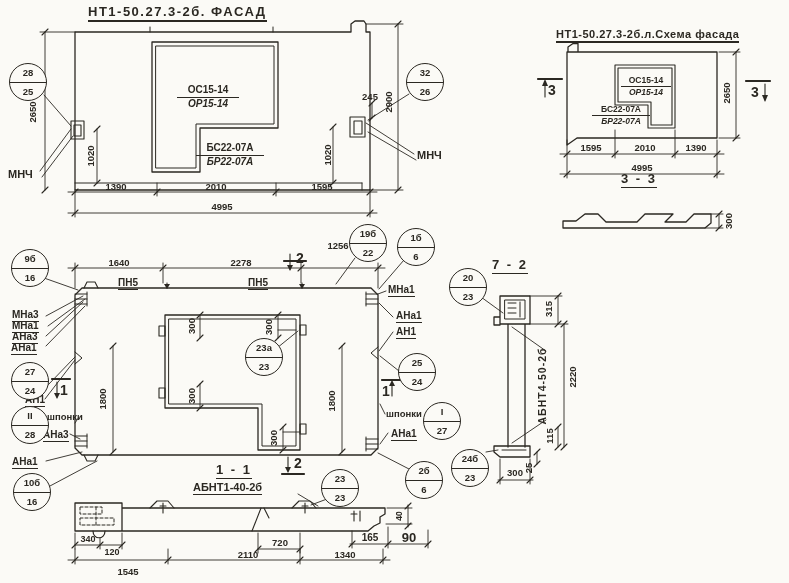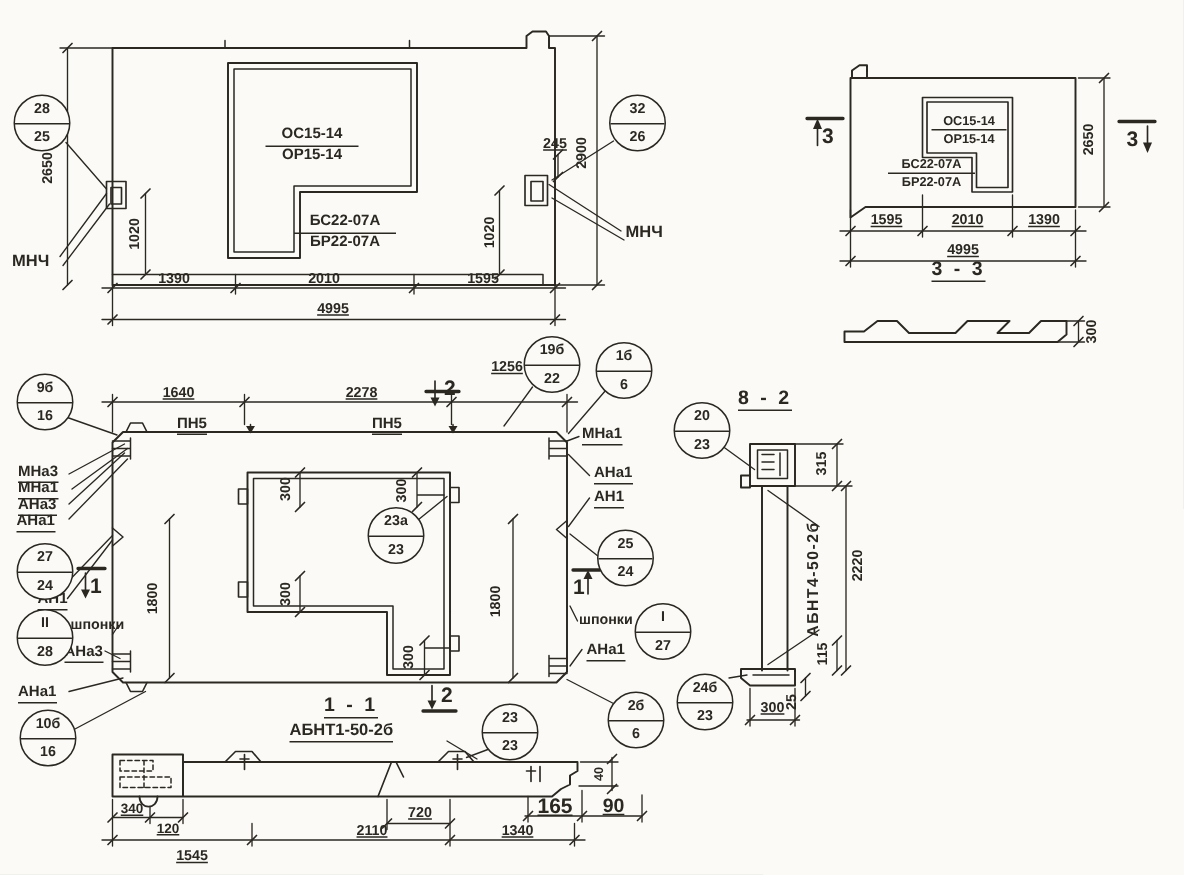--- a/index.html
+++ b/index.html
@@ -3,28 +3,28 @@
 <meta charset="utf-8">
 <style>
   html,body{margin:0;padding:0;background:#e8e8e4;}
   .stage{position:relative;width:789px;height:583px;background:#fbfaf6;overflow:hidden;
          font-family:"Liberation Sans",sans-serif;color:#2b2822;}
   svg.lines{position:absolute;left:0;top:0;z-index:1;}
   .txt{position:absolute;z-index:2;white-space:nowrap;font-weight:bold;}
   .title{font-size:13px;letter-spacing:1.5px;border-bottom:2px solid #2b2822;padding-bottom:1px;}
   .title.sm{font-size:11px;letter-spacing:0.5px;}
   .sec{font-size:13px;letter-spacing:2px;border-bottom:1.8px solid #2b2822;padding-bottom:1px;}
-  .hdim{transform:translate(-50%,-50%);font-size:9.5px;text-decoration:underline;}
+  .hdim{transform:translate(-50%,-50%);font-size:9.5px;}
   .vdim{transform:translate(-50%,-50%) rotate(-90deg);font-size:9.5px;}
   .lab{font-size:10px;border-bottom:1.4px solid #2b2822;padding-bottom:0.5px;}
   .lab.noul{border-bottom:none;}
   .mark{font-size:14px;}
   .frac{position:absolute;z-index:2;text-align:center;font-weight:bold;font-size:10px;line-height:1.25;}
   .frac .num{display:block;border-bottom:1.5px solid #2b2822;padding:0 2px;}
-  .frac .den{display:block;padding:0 2px;}
+  .frac .den{display:block;padding:0 2px;font-style:italic;}
   .frac.sm{font-size:8.5px;}
   .co{position:absolute;z-index:3;width:38px;height:38px;border:1.6px solid #2b2822;border-radius:50%;
       background:#fbfaf6;display:flex;flex-direction:column;box-sizing:border-box;}
   .co .t,.co .b{flex:1;display:flex;align-items:center;justify-content:center;
       font-size:9.5px;font-weight:bold;line-height:1;}
   .co .t{border-bottom:1.4px solid #2b2822;}
   .vlab{transform:translate(-50%,-50%) rotate(-90deg);font-size:10.5px;letter-spacing:1px;}
 </style>
 </head>
 <body>
@@ -116,40 +116,42 @@
     M350,544 H428 M352,531 V548 M388,527 V548 M428,530 V548
     M408,505 V527 M387,508 H412 M386,524 H412
     M68,560 H390 M75,549 V564 M168,549 V564 M300,549 V564 M383,549 V564"></path>
   <path stroke-width="1.1" d="M72,548 L78,542 M97,548 L103,542 M119,548 L125,542
     M255,552 L261,546 M297,552 L303,546 M349,547 L355,541 M385,547 L391,541 M425,547 L431,541
     M405,509 L411,503 M405,529 L411,523
     M72,563 L78,557 M165,563 L171,557 M297,563 L303,557 M380,563 L386,557"></path>
   <path stroke-width="0.9" d="M298,494 L318,506 M327,499 L311,505"></path>
 </svg>
 
+<span class="txt title" style="left:88px;top:4px">НТ1-50.27.3-2б. ФАСАД</span>
 <div class="frac" style="left:177px;top:84px;width:62px">
   <span class="num">ОС15-14</span>
   <span class="den">ОР15-14</span>
 </div>
 <div class="frac" style="left:196px;top:142px;width:68px">
   <span class="num">БС22-07А</span>
   <span class="den">БР22-07А</span>
 </div>
 <span class="txt lab noul" style="left:8px;top:168px;font-size:11px">МНЧ</span>
 <span class="txt lab noul" style="left:417px;top:149px;font-size:11px">МНЧ</span>
 <span class="txt vdim" style="left:32px;top:112px">2650</span>
 <span class="txt vdim" style="left:388px;top:102px">2900</span>
 <span class="txt vdim" style="left:90px;top:156px">1020</span>
 <span class="txt vdim" style="left:327px;top:155px">1020</span>
 <span class="txt hdim" style="left:370px;top:96px">245</span>
 <span class="txt hdim" style="left:116px;top:186px">1390</span>
 <span class="txt hdim" style="left:216px;top:186px">2010</span>
 <span class="txt hdim" style="left:322px;top:186px">1595</span>
 <span class="txt hdim" style="left:222px;top:206px">4995</span>
 
+<span class="txt title sm" style="left:556px;top:28px">НТ1-50.27.3-2б.л.Схема фасада</span>
 <div class="frac sm" style="left:621px;top:75px;width:50px">
   <span class="num">ОС15-14</span>
   <span class="den">ОР15-14</span>
 </div>
 <div class="frac sm" style="left:592px;top:104px;width:58px">
   <span class="num">БС22-07А</span>
   <span class="den">БР22-07А</span>
 </div>
 <span class="txt hdim" style="left:591px;top:147px">1595</span>
 <span class="txt hdim" style="left:645px;top:147px">2010</span>
@@ -184,34 +186,34 @@
 <span class="txt lab" style="left:25px;top:394px">АН1</span>
 <span class="txt lab noul" style="left:47px;top:411px;font-size:9.5px">шпонки</span>
 <span class="txt lab" style="left:43px;top:429px">АНа3</span>
 <span class="txt lab" style="left:12px;top:456px">АНа1</span>
 <span class="txt lab" style="left:388px;top:284px">МНа1</span>
 <span class="txt lab" style="left:396px;top:310px">АНа1</span>
 <span class="txt lab" style="left:396px;top:326px">АН1</span>
 <span class="txt lab noul" style="left:386px;top:408px;font-size:9.5px">шпонки</span>
 <span class="txt lab" style="left:391px;top:428px">АНа1</span>
 
-<span class="txt sec" style="left:492px;top:257px">8 - 2</span>
+<span class="txt sec" style="left:492px;top:257px">7 - 2</span>
 <span class="txt vlab" style="left:542px;top:386px;position:absolute;z-index:2;font-weight:bold">АБНТ4-50-2б</span>
 <span class="txt vdim" style="left:548px;top:309px">315</span>
 <span class="txt vdim" style="left:572px;top:377px">2220</span>
 <span class="txt vdim" style="left:549px;top:436px">115</span>
 <span class="txt vdim" style="left:528px;top:468px">25</span>
 <span class="txt hdim" style="left:515px;top:472px">300</span>
 
 <span class="txt sec" style="left:216px;top:462px">1 - 1</span>
-<span class="txt lab" style="left:193px;top:481px;font-size:11px">АБНТ1-50-2б</span>
+<span class="txt lab" style="left:193px;top:481px;font-size:11px">АБНТ1-40-2б</span>
 <span class="txt hdim" style="left:88px;top:539px;font-size:9px">340</span>
 <span class="txt hdim" style="left:112px;top:552px;font-size:9px">120</span>
 <span class="txt hdim" style="left:280px;top:542px">720</span>
-<span class="txt hdim" style="left:370px;top:537px;font-size:14px">165</span>
+<span class="txt hdim" style="left:370px;top:537px;font-size:10px">165</span>
 <span class="txt hdim" style="left:409px;top:537px;font-size:13px">90</span>
 <span class="txt vdim" style="left:399px;top:516px;font-size:8.5px">40</span>
 <span class="txt hdim" style="left:128px;top:571px">1545</span>
 <span class="txt hdim" style="left:248px;top:554px">2110</span>
 <span class="txt hdim" style="left:345px;top:554px">1340</span>
 
 <div class="co" style="left:9px;top:63px">
   <span class="t">28</span>
   <span class="b">25</span>
 </div>

